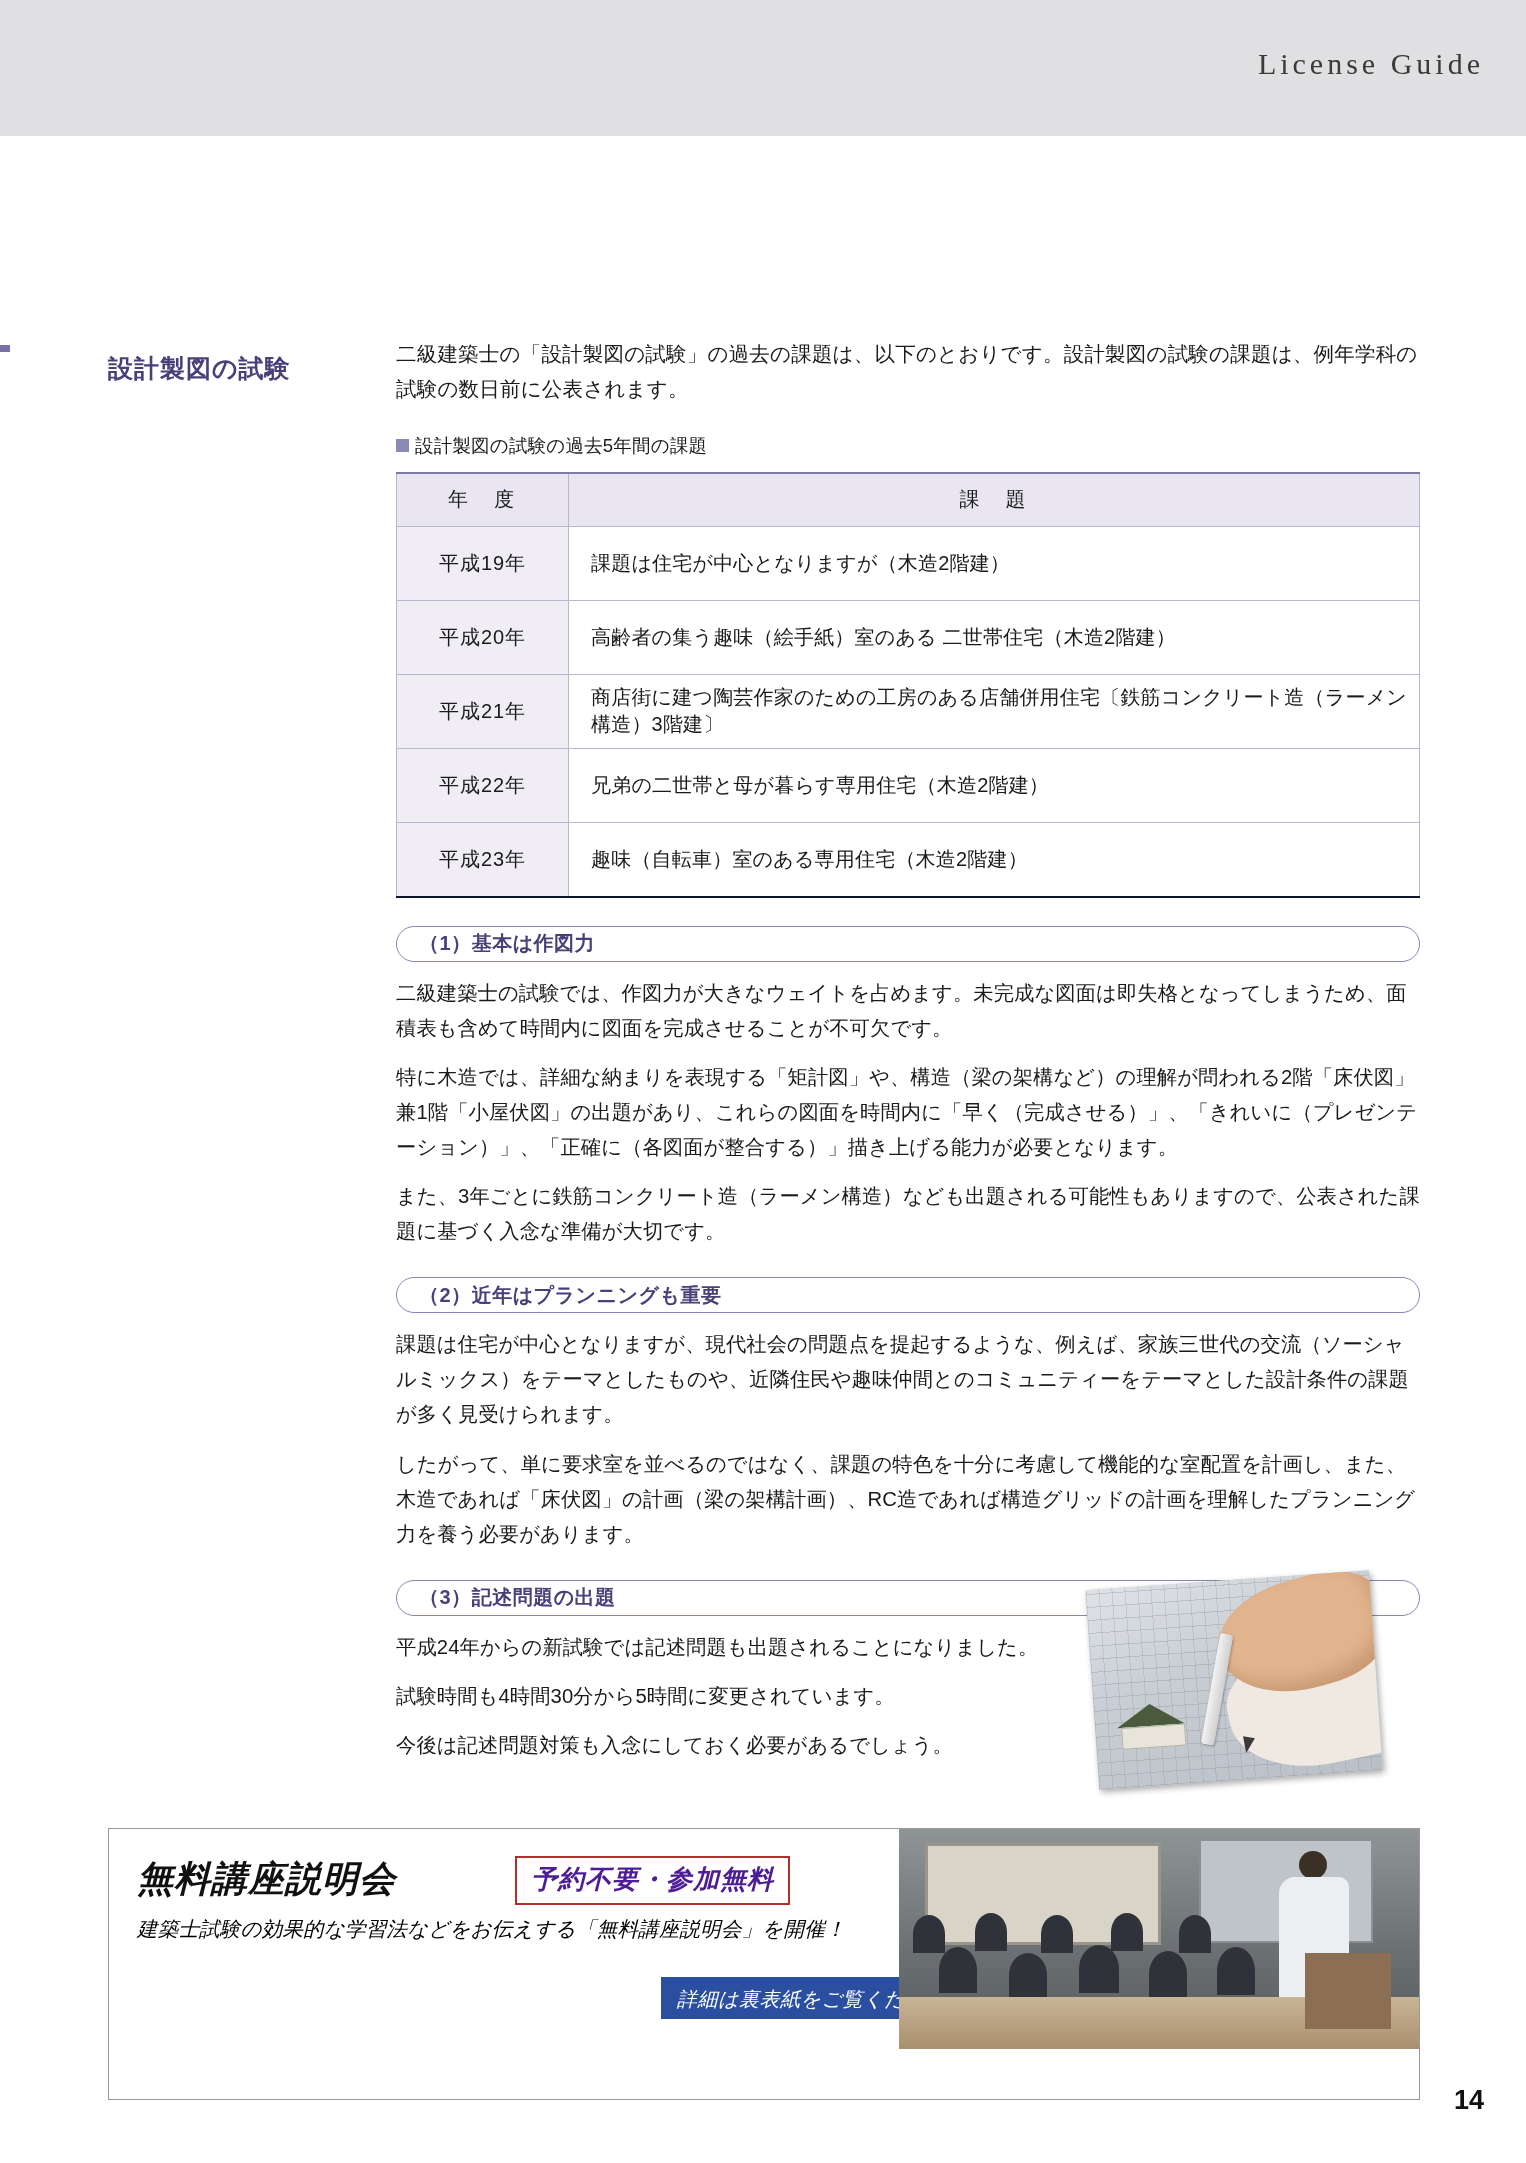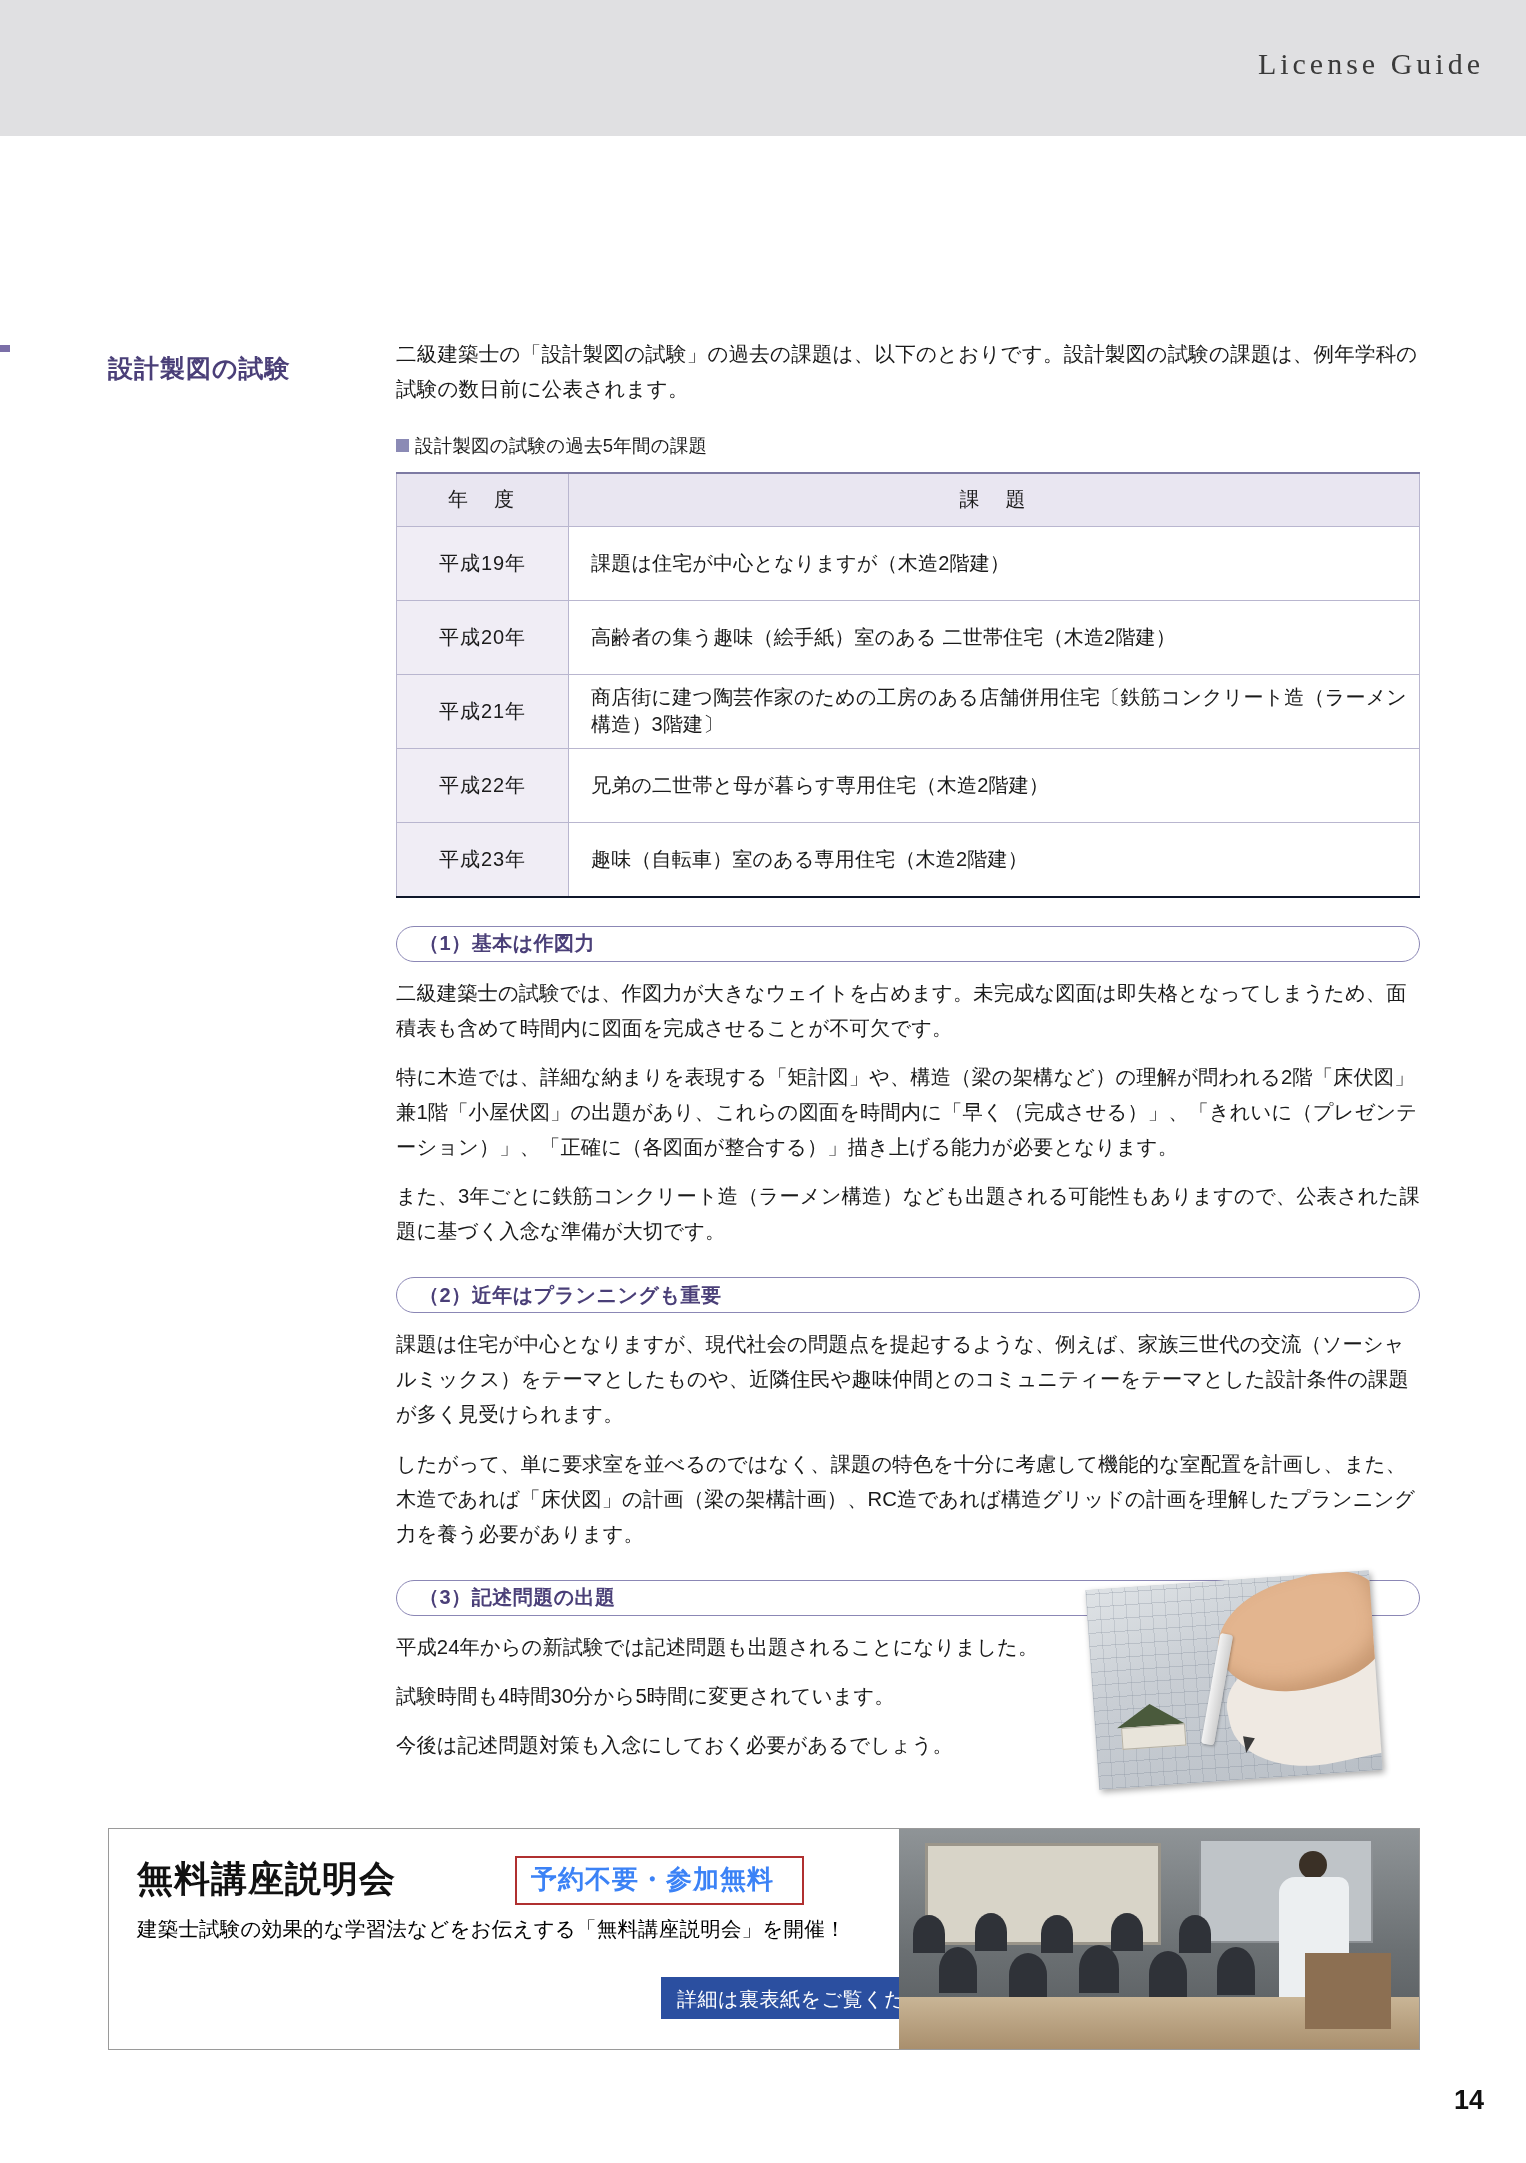--- a/index.html
+++ b/index.html
@@ -249,24 +249,25 @@
     background: #e8e4da;
     border: 1px solid #b6b2a6;
   }
 
   
   .ad-banner {
     position: absolute;
     left: 108px;
     top: 1828px;
     width: 1312px;
-    height: 222px;
+    height: 272px;
     border: 1px solid #9a9a9a;
     background: #ffffff;
     box-sizing: border-box;
+    font-style: italic;
   }
   .ad-left {
     position: absolute;
     left: 0; top: 0;
     width: 790px;
     height: 100%;
   }
   .ad-title {
     position: absolute;
     left: 28px;
@@ -274,24 +275,24 @@
     font-size: 36px;
     font-weight: bold;
     letter-spacing: 1px;
     color: #111;
   }
   .ad-badge {
     position: absolute;
     left: 406px;
     top: 27px;
     border: 2px solid #b03030;
-    color: #3b82f6;
+    color: #4c1d95;
     font-size: 26px;
     font-weight: bold;
-    padding: 4px 28px 6px 14px;
+    padding: 4px 14px 6px 14px;
     letter-spacing: 1px;
   }
   .ad-sub {
     position: absolute;
     left: 28px;
     top: 86px;
     font-size: 20.5px;
     color: #000000;
     letter-spacing: 0.2px;
   }

